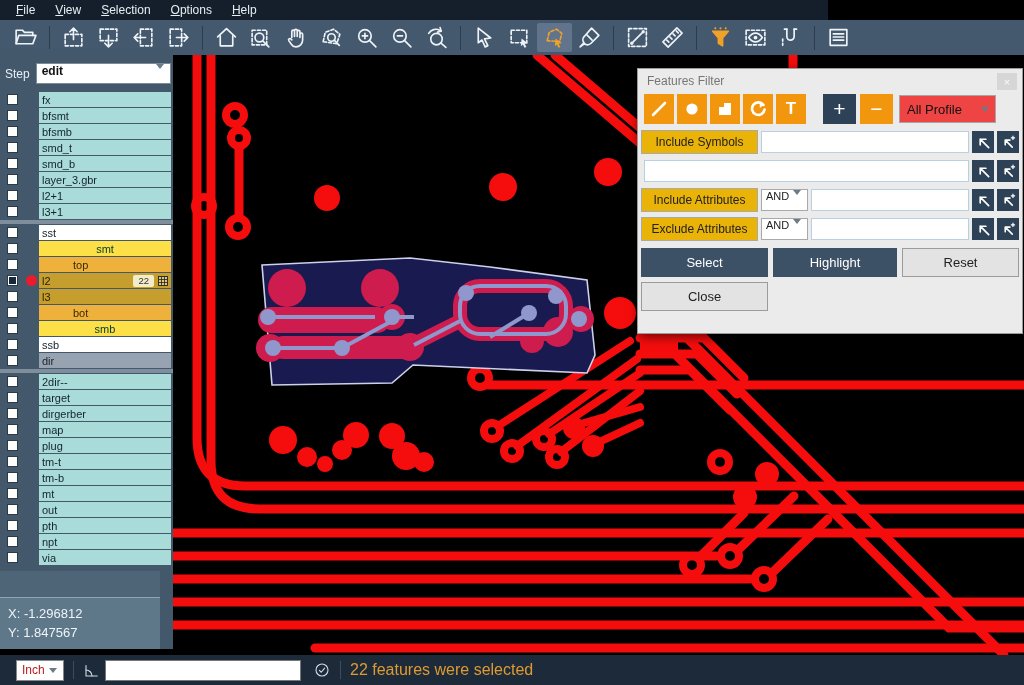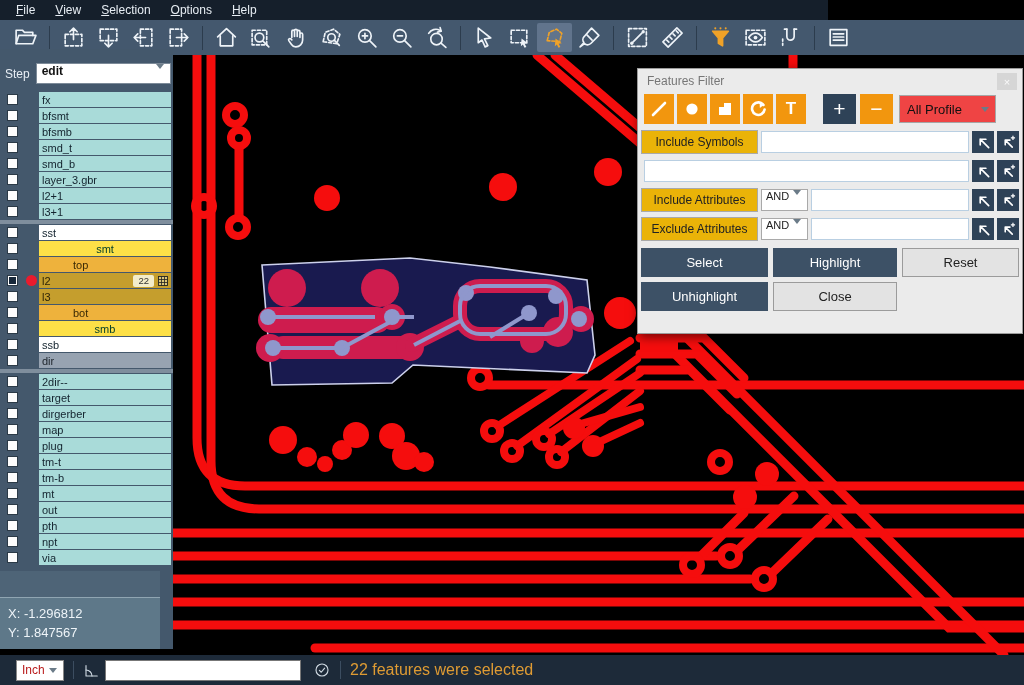--- a/index.html
+++ b/index.html
@@ -740,21 +740,20 @@
               <path d="M12 13L4.5 5.5M4.5 10.5v-5h5" stroke="#fff" stroke-width="1.7" fill="none" stroke-linecap="round" stroke-linejoin="round"></path>
               <path d="M10.5 3h4.5M12.75 0.8v4.4" stroke="#fff" stroke-width="1.3"></path>
             </svg>
           </div>
         </div>
       </div>
     <div class="actions" id="actions">
         <div class="act dark">Select</div>
         <div class="act dark">Highlight</div>
         <div class="act light">Reset</div>
-        <div class="act dark">Unhighlight</div>
         <div class="act light">Close</div>
       </div>
   </div>
 
   <div class="statusbar">
     <div class="unit-select">
       <span class="unit-value">Inch</span>
       <span class="chev"></span>
     </div>
     <div class="sb-sep"></div>

